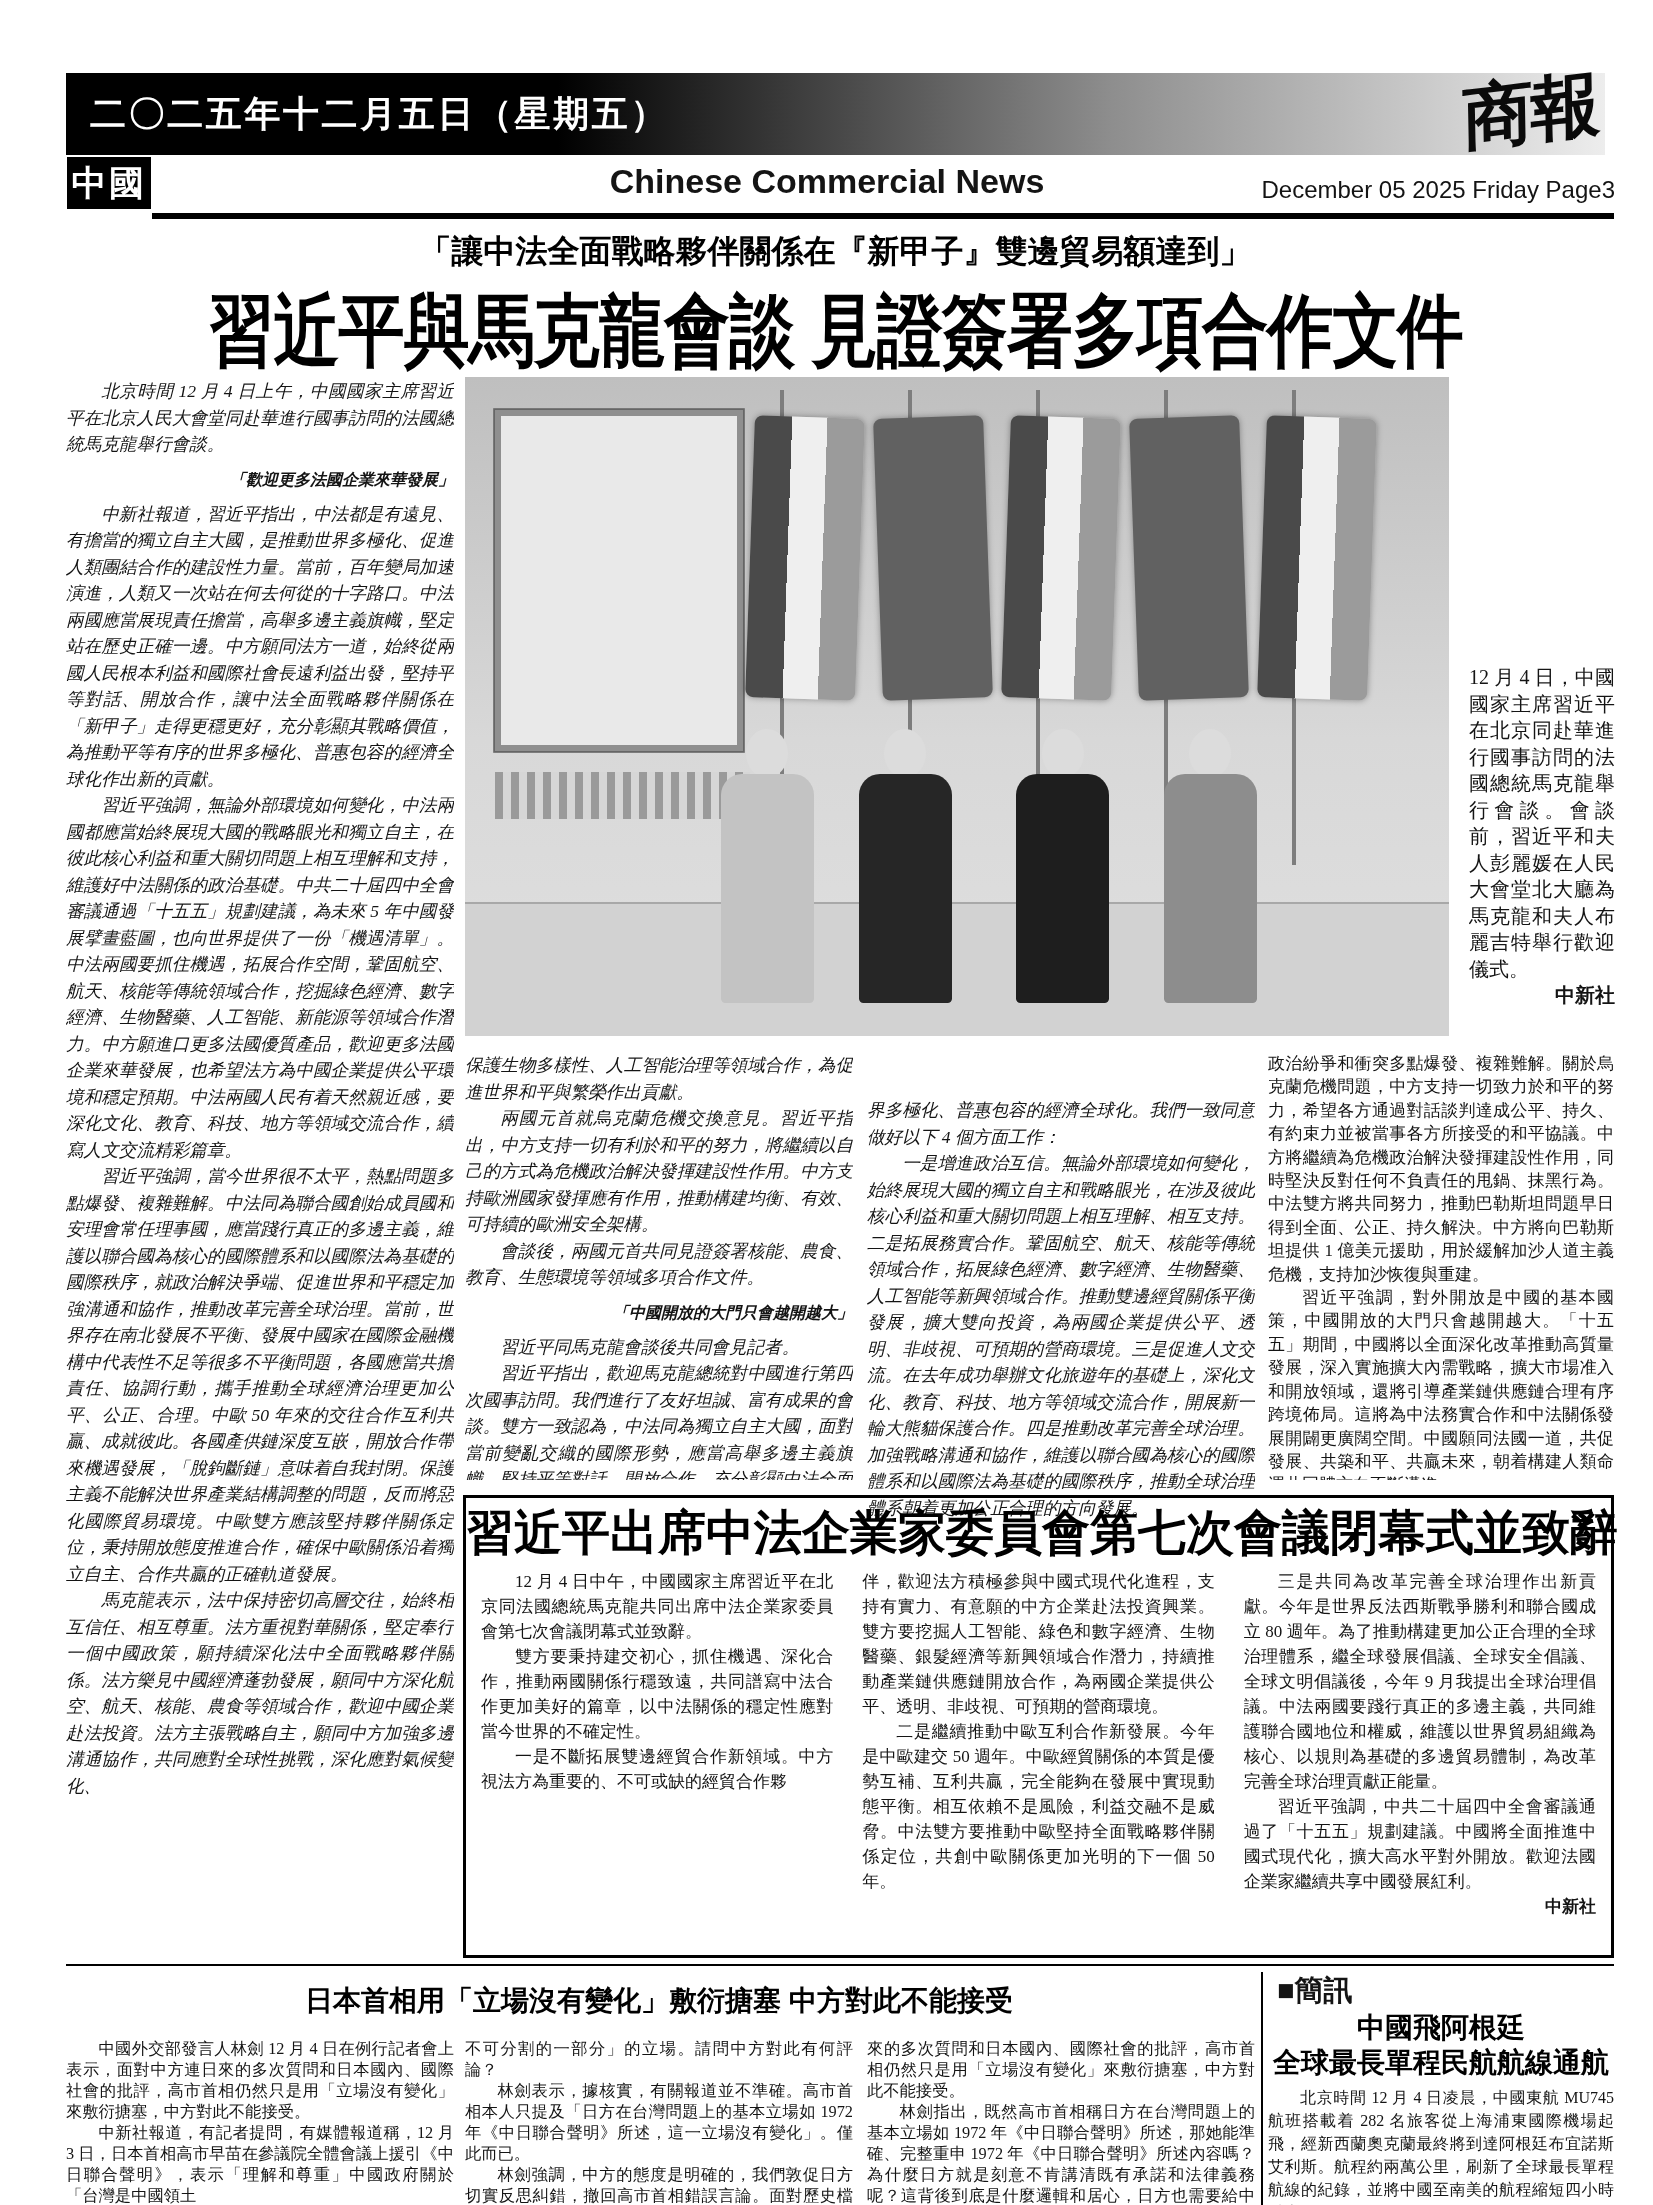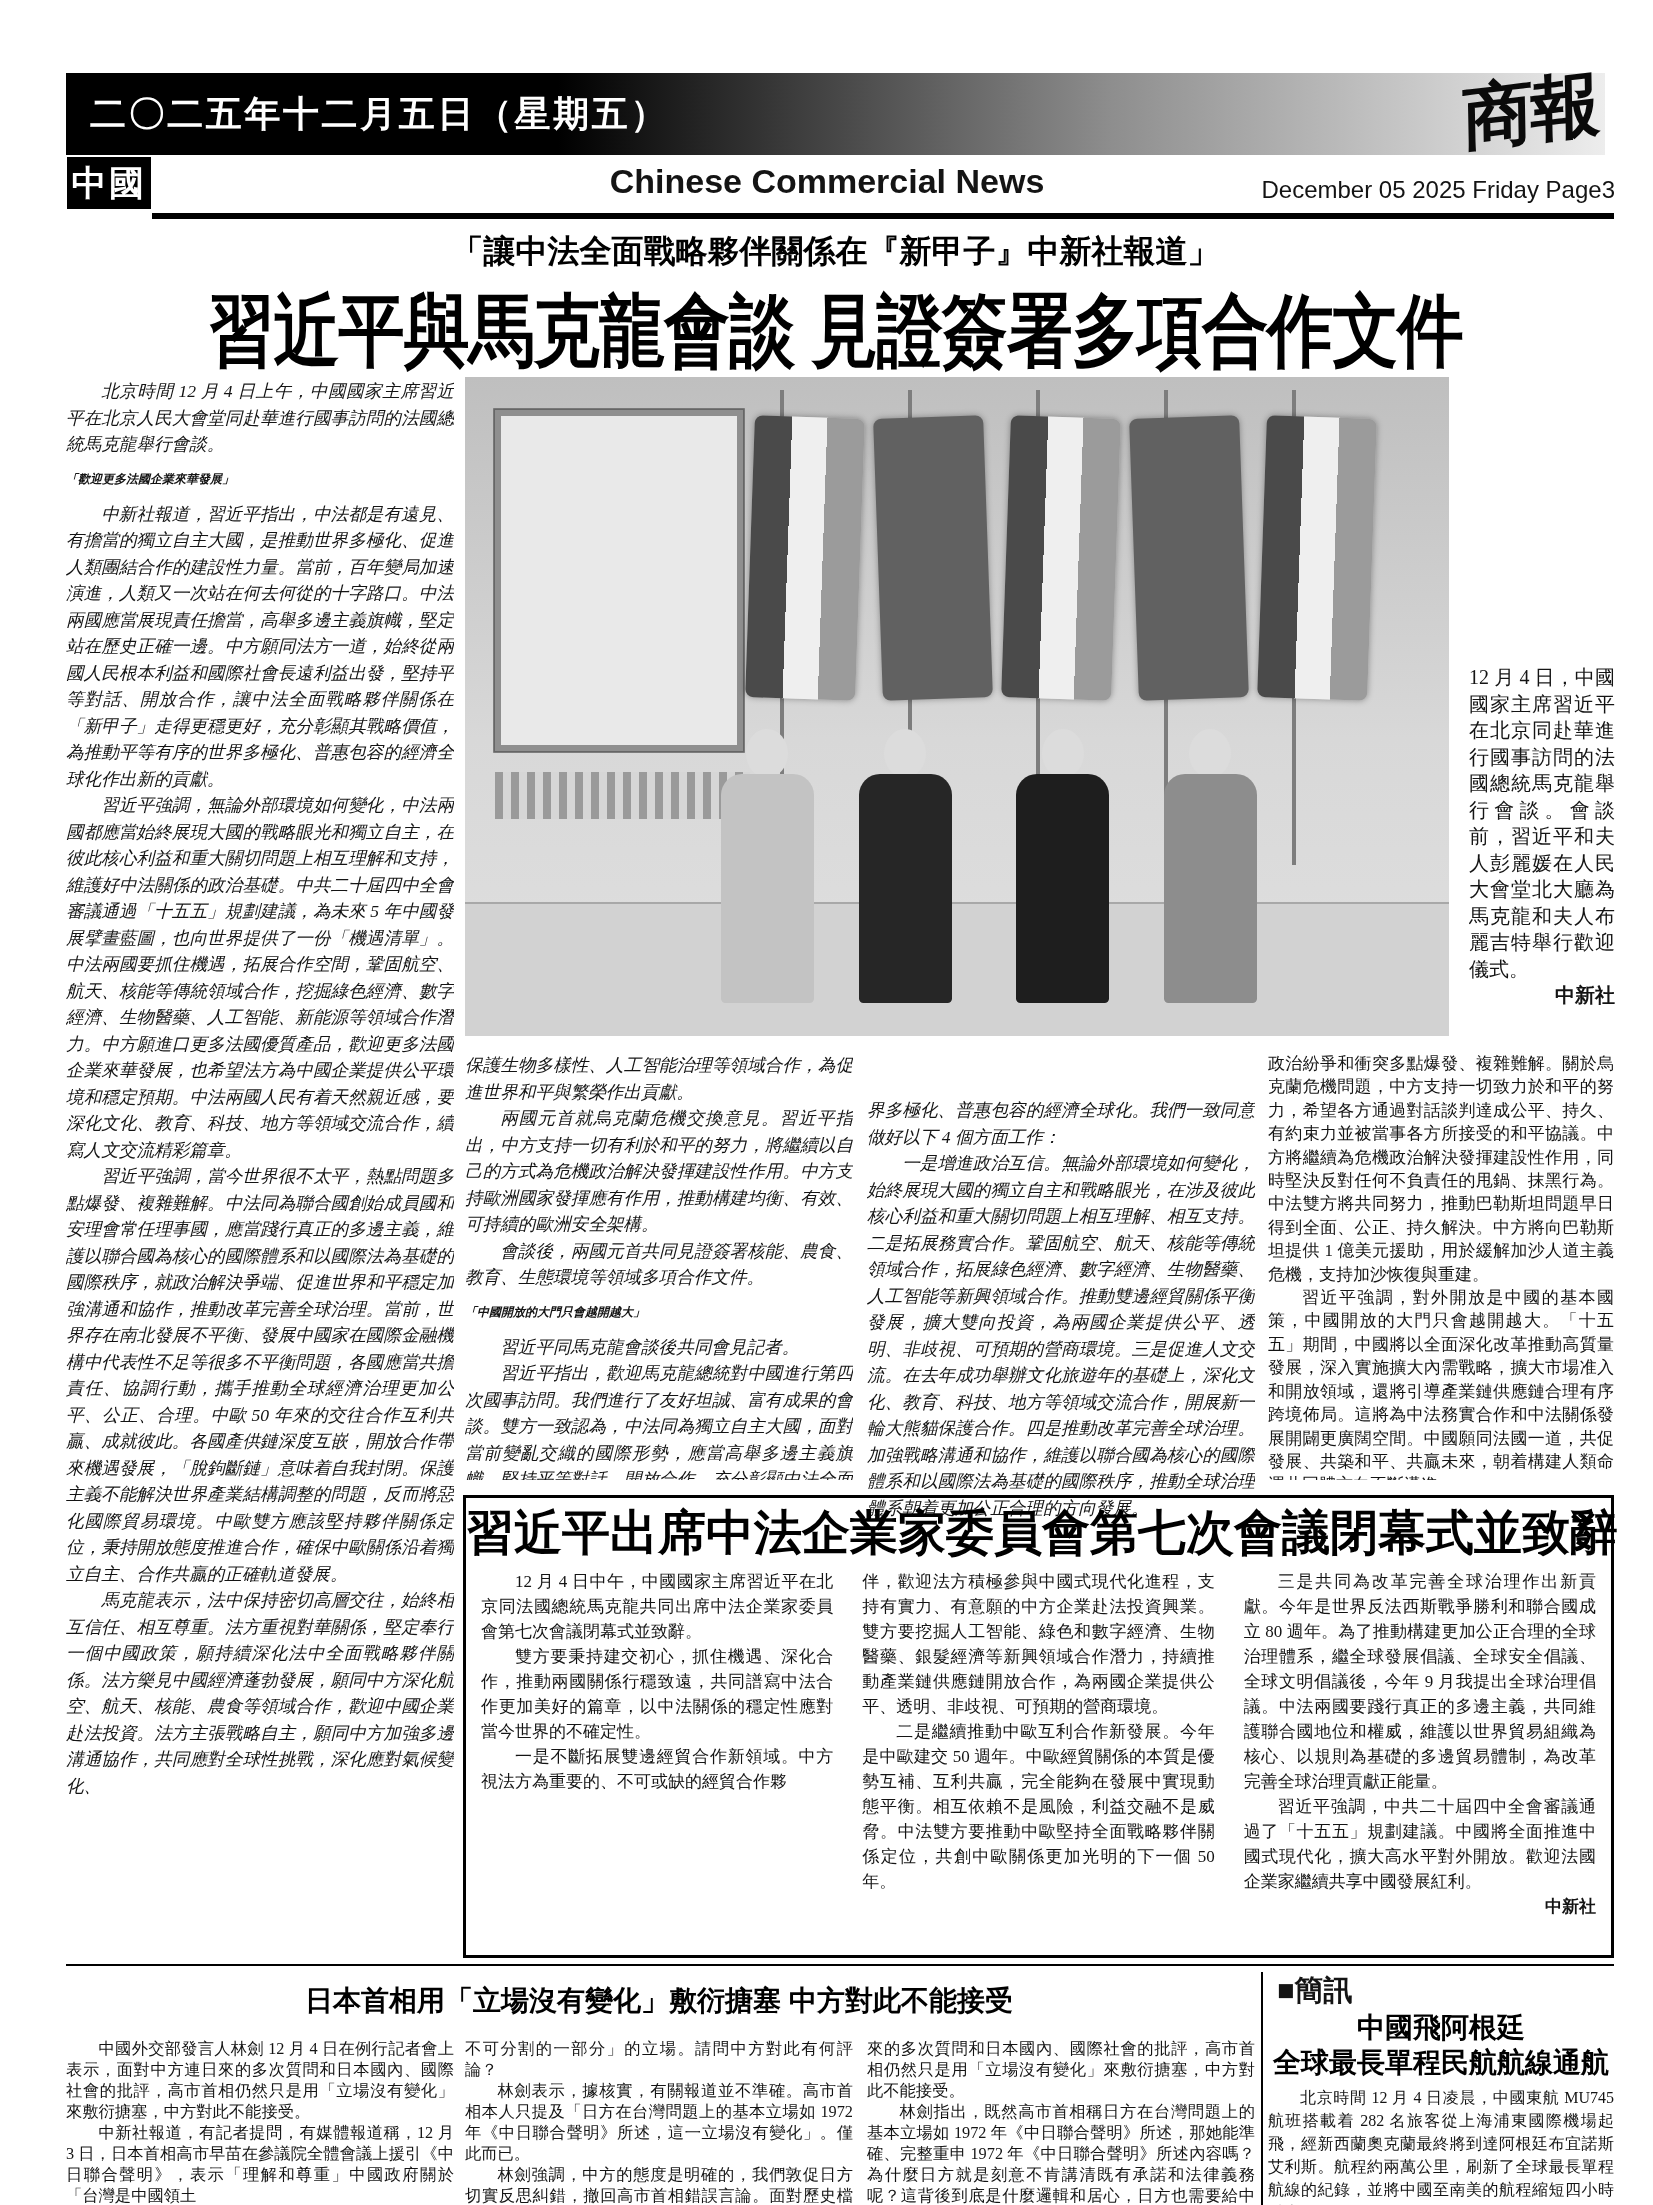--- a/index.html
+++ b/index.html
@@ -8,21 +8,21 @@
   .abs{position:absolute;}
   .sans{font-family:"Liberation Sans","DejaVu Sans",sans-serif;}
   .col{position:absolute;text-align:justify;overflow:hidden;}
   .body-lg{font-size:17.6px;line-height:26.5px;font-style:italic;}
   .body-box{font-size:17px;line-height:25px;}
   .body-sm{font-size:16.3px;line-height:21px;}
   .rail-body{font-size:16px;line-height:23px;}
   p{margin:0;text-indent:2em;}
   p.cont{text-indent:0;}
   .subhead{font-family:"Liberation Sans","DejaVu Sans",sans-serif;font-weight:700;
-           text-align:left;font-size:12px;line-height:29px;text-indent:0;margin:7px 0;}
+           text-align:right;font-size:16px;line-height:29px;text-indent:0;margin:7px 0;}
   .headline{font-family:"Liberation Sans","DejaVu Sans",sans-serif;font-weight:900;
             text-align:center;color:#000;white-space:nowrap;}
   .credit{text-align:right;font-weight:700;text-indent:0;}
   .topbar{left:66px;top:73px;width:1539px;height:82px;
           background:linear-gradient(90deg,#000 0%,#000 32%,#8e8e8e 68%,#ededed 100%);}
   .topdate{position:absolute;left:24px;top:0;height:82px;line-height:82px;
            color:#fff;font-size:36px;font-weight:700;letter-spacing:2.6px;text-align:center;}
   .masthead{position:absolute;right:6.6px;top:-8.8px;font-size:71px;font-weight:900;color:#0a0a0a;
             transform:rotate(-7deg) skewX(-6deg);letter-spacing:-2.6px;}
   .secbox{left:67px;top:157px;width:84px;height:52px;background:#000;color:#fff;
@@ -50,21 +50,21 @@
 
   <div class="abs topbar">
     <div class="topdate">二〇二五年十二月五日（星期五）</div>
     <div class="masthead">商報</div>
   </div>
   <div class="abs secbox">中國</div>
   <div class="abs sans" style="left:0;top:162px;width:1654px;text-align:center;font-size:34px;font-weight:700;">Chinese Commercial News</div>
   <div class="abs sans" style="left:1147px;top:176px;width:468px;text-align:right;font-size:24px;">December 05 2025 Friday Page3</div>
   <div class="abs rule" style="left:152px;top:213px;width:1462px;height:6.2px;"></div>
 
-  <div class="abs headline" style="left:66px;top:229px;width:1539px;font-size:32px;line-height:44px;">「讓中法全面戰略夥伴關係在『新甲子』中新社報道」</div>
+  <div class="abs headline" style="left:66px;top:229px;width:1539px;font-size:32px;line-height:44px;">「讓中法全面戰略夥伴關係在『新甲子』雙邊貿易額達到」</div>
   <div class="abs headline" style="left:66px;top:286px;width:1539px;font-size:66px;line-height:75px;letter-spacing:-0.9px;transform:scaleY(1.2);transform-origin:center top;">習近平與馬克龍會談 見證簽署多項合作文件</div>
 
   <div class="abs photo">
     <div class="painting"></div>
     <div class="lattice"></div>
     <div class="pole" style="left:32%;"></div>
     <div class="pole" style="left:45%;"></div>
     <div class="pole" style="left:58%;"></div>
     <div class="pole" style="left:71%;"></div>
     <div class="pole" style="left:84%;"></div>

